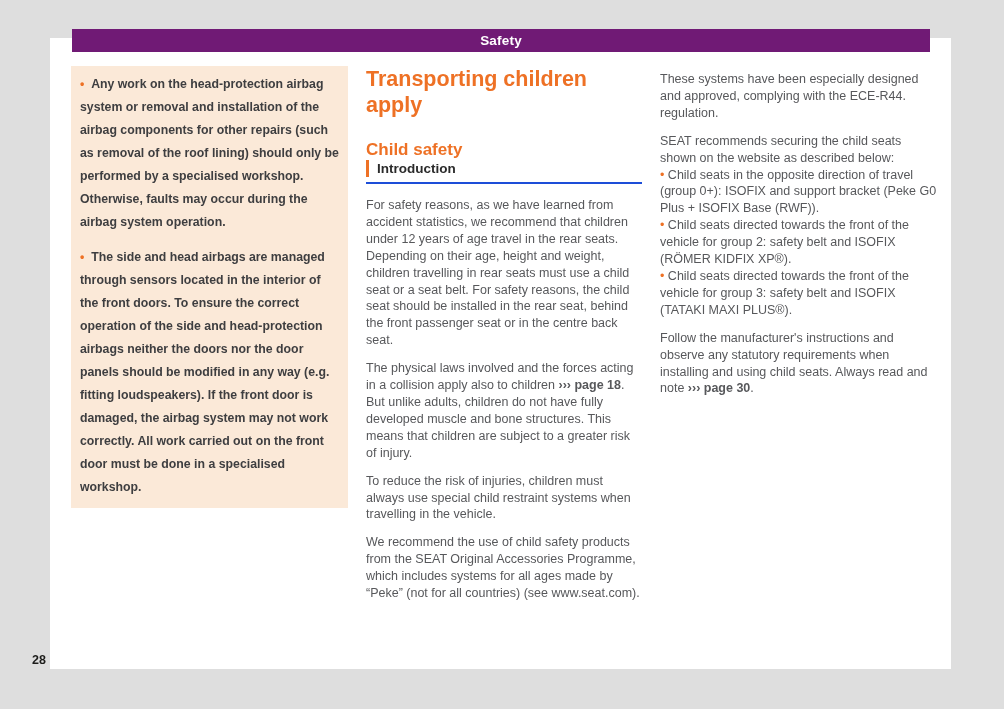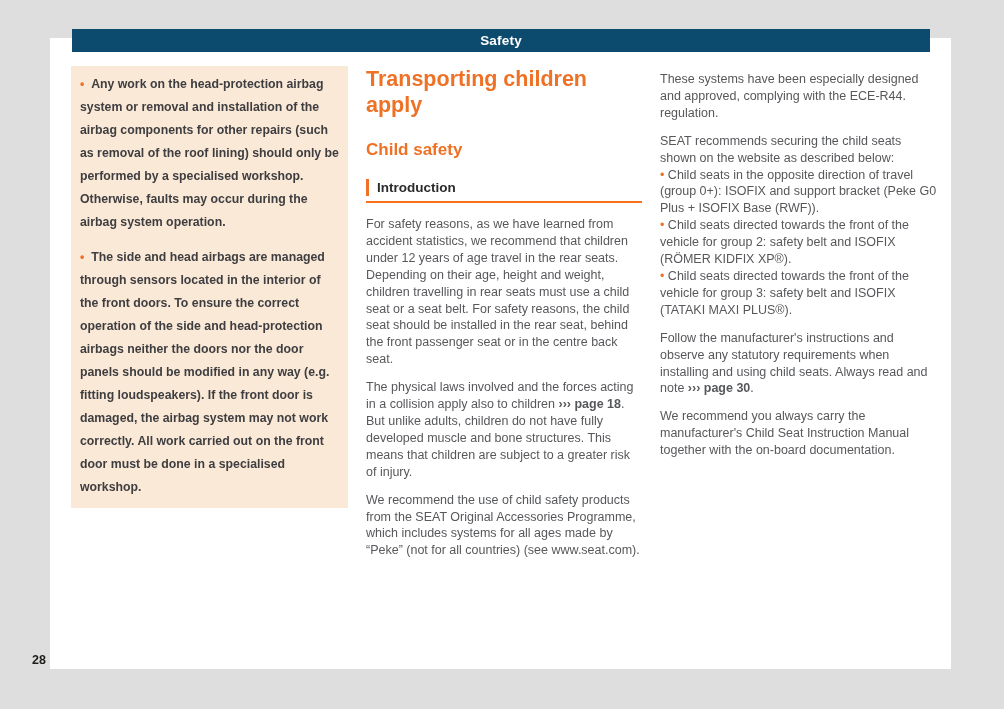--- a/index.html
+++ b/index.html
@@ -13,21 +13,21 @@
   .page {
     position: absolute;
     left: 50px; top: 38px;
     width: 901px; height: 631px;
     background: #ffffff;
   }
   .header-bar {
     position: absolute;
     left: 72px; top: 29px;
     width: 858px; height: 23px;
-    background: #0c4a6e;
+    background: #701a75;
     color: #ffffff;
     font-size: 13.5px;
     font-weight: bold;
     display: flex; align-items: center; justify-content: center;
     letter-spacing: .2px;
     z-index: 2;
   }
   .page-number {
     position: absolute;
     left: 32px; top: 653px;
@@ -66,22 +66,21 @@
     margin: 4px 0 0 0;
   }
   .doc-subtitle {
     color: #ee7125;
     font-size: 17px;
     line-height: 20px;
     font-weight: bold;
     margin: 22px 0 0 0;
   }
   .section-head-wrap {
-    margin-top: 19px;
-    border-bottom: 2px solid #f97316;
+    border-bottom: 2px solid #1d4ed8;
     padding-bottom: 5px;
   }
   .section-head {
     border-left: 3px solid #ee7125;
     padding: 1px 0 1px 8px;
     font-size: 13.5px;
     font-weight: bold;
     color: #2b2b2b;
   }
   p.body-text {
@@ -119,28 +118,28 @@
 </div>
 
 <div class="col col-mid">
   <h1 class="doc-title">Transporting children apply</h1>
   <h2 class="doc-subtitle">Child safety</h2>
   <div class="section-head-wrap">
     <div class="section-head">Introduction</div>
   </div>
   <p class="body-text">For safety reasons, as we have learned from accident statistics, we recommend that children under 12 years of age travel in the rear seats. Depending on their age, height and weight, children travelling in rear seats must use a child seat or a seat belt. For safety reasons, the child seat should be installed in the rear seat, behind the front passenger seat or in the centre back seat.</p>
   <p class="body-text"><span>The physical laws involved and the forces acting in a collision apply also to children </span><b>››› page 18</b><span>. But unlike adults, children do not have fully developed muscle and bone structures. This means that children are subject to a greater risk of injury.</span></p>
+  <p class="body-text">To reduce the risk of injuries, children must always use special child restraint systems when travelling in the vehicle.</p>
   <p class="body-text">We recommend the use of child safety products from the SEAT Original Accessories Programme, which includes systems for all ages made by “Peke” (not for all countries) (see www.seat.com).</p>
 </div>
 
 <div class="col col-right">
   <p class="body-text">These systems have been especially designed and approved, complying with the ECE-R44. regulation.</p>
   <p class="body-text">SEAT recommends securing the child seats shown on the website as described below:</p>
   <ul class="bullet-list">
     <li class="bullet-item">Child seats in the opposite direction of travel (group 0+): ISOFIX and support bracket (Peke G0 Plus + ISOFIX Base (RWF)).</li>
     <li class="bullet-item">Child seats directed towards the front of the vehicle for group 2: safety belt and ISOFIX (RÖMER KIDFIX XP®).</li>
     <li class="bullet-item">Child seats directed towards the front of the vehicle for group 3: safety belt and ISOFIX (TATAKI MAXI PLUS®).</li>
   </ul>
   <p class="body-text"><span>Follow the manufacturer's instructions and observe any statutory requirements when installing and using child seats. Always read and note </span><b>››› page 30</b><span>.</span></p>
-  <p class="body-text">We recommend you always carry the manufacturer's Child Seat Instruction Manual together with the on-board documentation.</p>
 </div>
 
 <div class="page-number">28</div>
 
 </body></html>

